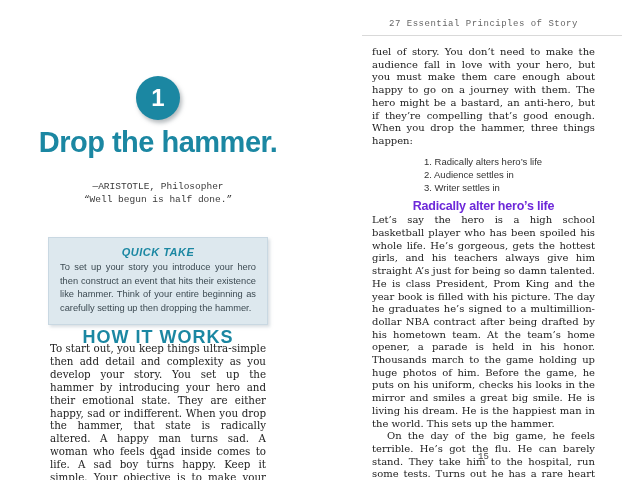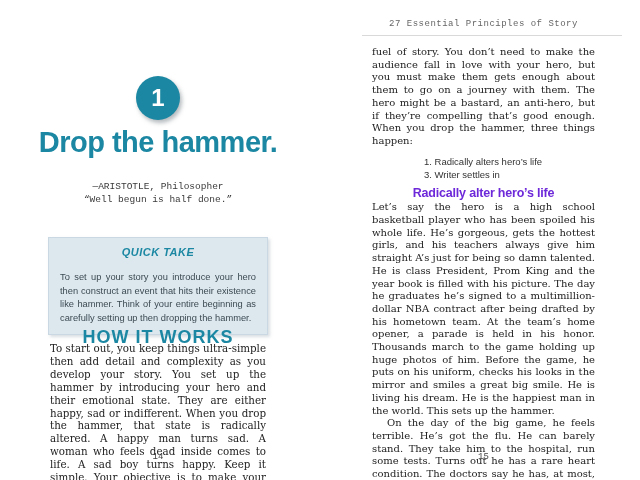--- a/index.html
+++ b/index.html
@@ -34,21 +34,21 @@
   .quick-take{
     position:absolute;top:233px;left:-2px;right:-2px;
     background:#dde8ee;border:1px solid #c9d8e2;
     box-shadow:2px 2px 3px rgba(160,175,185,.4);
     padding:8px 11px 9px 11px;box-sizing:border-box;
   }
   .quick-take-label{
     text-align:center;color:#1b87a2;
     font-family:"Liberation Sans",sans-serif;
     font-weight:bold;font-style:italic;font-size:11px;
-    letter-spacing:.5px;margin-bottom:13px;
+    letter-spacing:.5px;margin-bottom:3px;
   }
   .quick-take-text{
     font-family:"Liberation Sans",sans-serif;font-size:9.3px;
     line-height:13.5px;color:#3c4a52;text-align:justify;
   }
   .section-heading{
     position:absolute;top:315px;left:0;right:0;text-align:center;
     color:#1b87a2;font-family:"Liberation Sans",sans-serif;
     font-weight:bold;font-size:18px;letter-spacing:1px;
   }
@@ -115,24 +115,25 @@
 
   <div class="folio">14</div>
 </div>
 
 <div class="page" id="right-page">
 
   <div class="running-header">27 Essential Principles of Story</div>
   <div class="header-rule"></div>
 
   <div class="right-flow">
-    <p>fuel of story. You don’t need to make the audience fall in love with your hero, but you must make them gets enough about them to go on a journey with them. The hero might be a bastard, an anti-hero, but if they’re compelling that’s good enough. When you drop the hammer, three things happen:</p>
+    <p>fuel of story. You don’t need to make the audience fall in love with your hero, but you must make them care enough about happy to go on a journey with them. The hero might be a bastard, an anti-hero, but if they’re compelling that’s good enough. When you drop the hammer, three things happen:</p>
 
     <div class="numbered-list">
       <div>1. Radically alters hero’s life</div>
+      <div>2. Audience settles in</div>
       <div>3. Writer settles in</div>
     </div>
 
     <h3 class="sub-heading">Radically alter hero’s life</h3>
 
     <p>Let’s say the hero is a high school basketball player who has been spoiled his whole life. He’s gorgeous, gets the hottest girls, and his teachers always give him straight A’s just for being so damn talented. He is class President, Prom King and the year book is filled with his picture. The day he graduates he’s signed to a multimillion-dollar NBA contract after being drafted by his hometown team. At the team’s home opener, a parade is held in his honor. Thousands march to the game holding up huge photos of him. Before the game, he puts on his uniform, checks his looks in the mirror and smiles a great big smile. He is living his dream. He is the happiest man in the world. This sets up the hammer.</p>
     <p class="indent">On the day of the big game, he feels terrible. He’s got the flu. He can barely stand. They take him to the hospital, run some tests. Turns out he has a rare heart condition. The doctors say he has, at most, a year to live.</p>
 
   </div>
 

